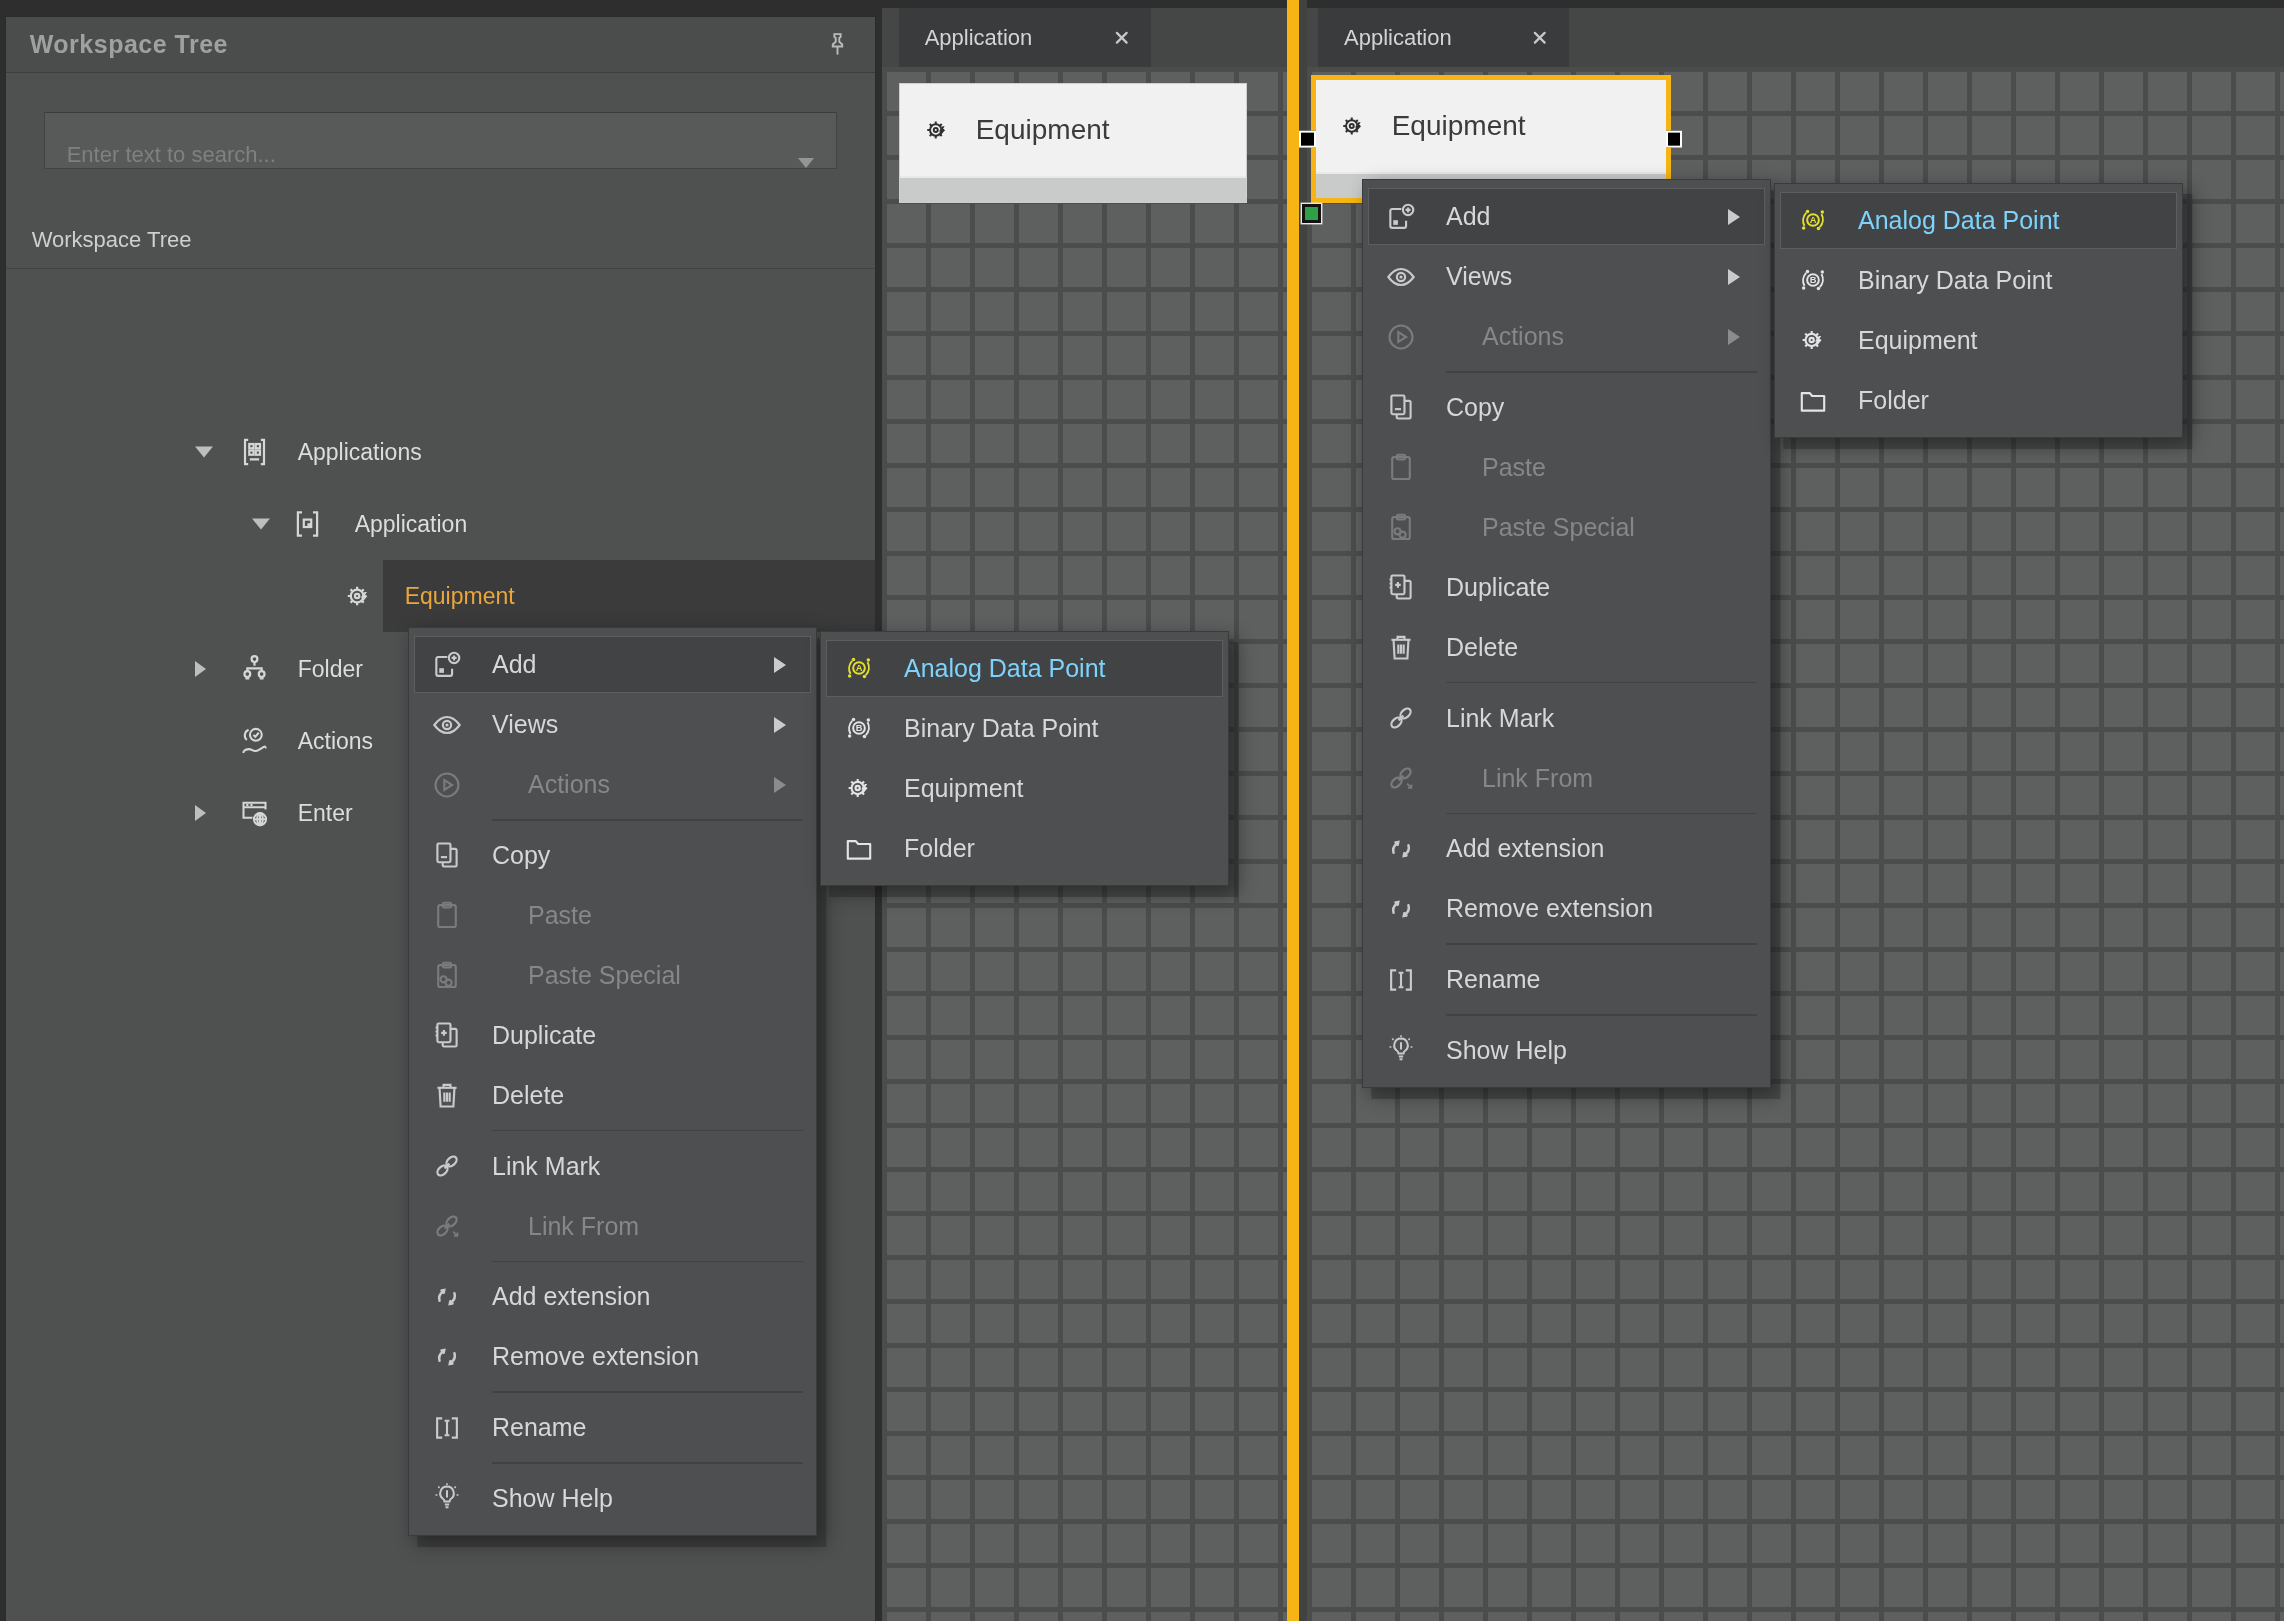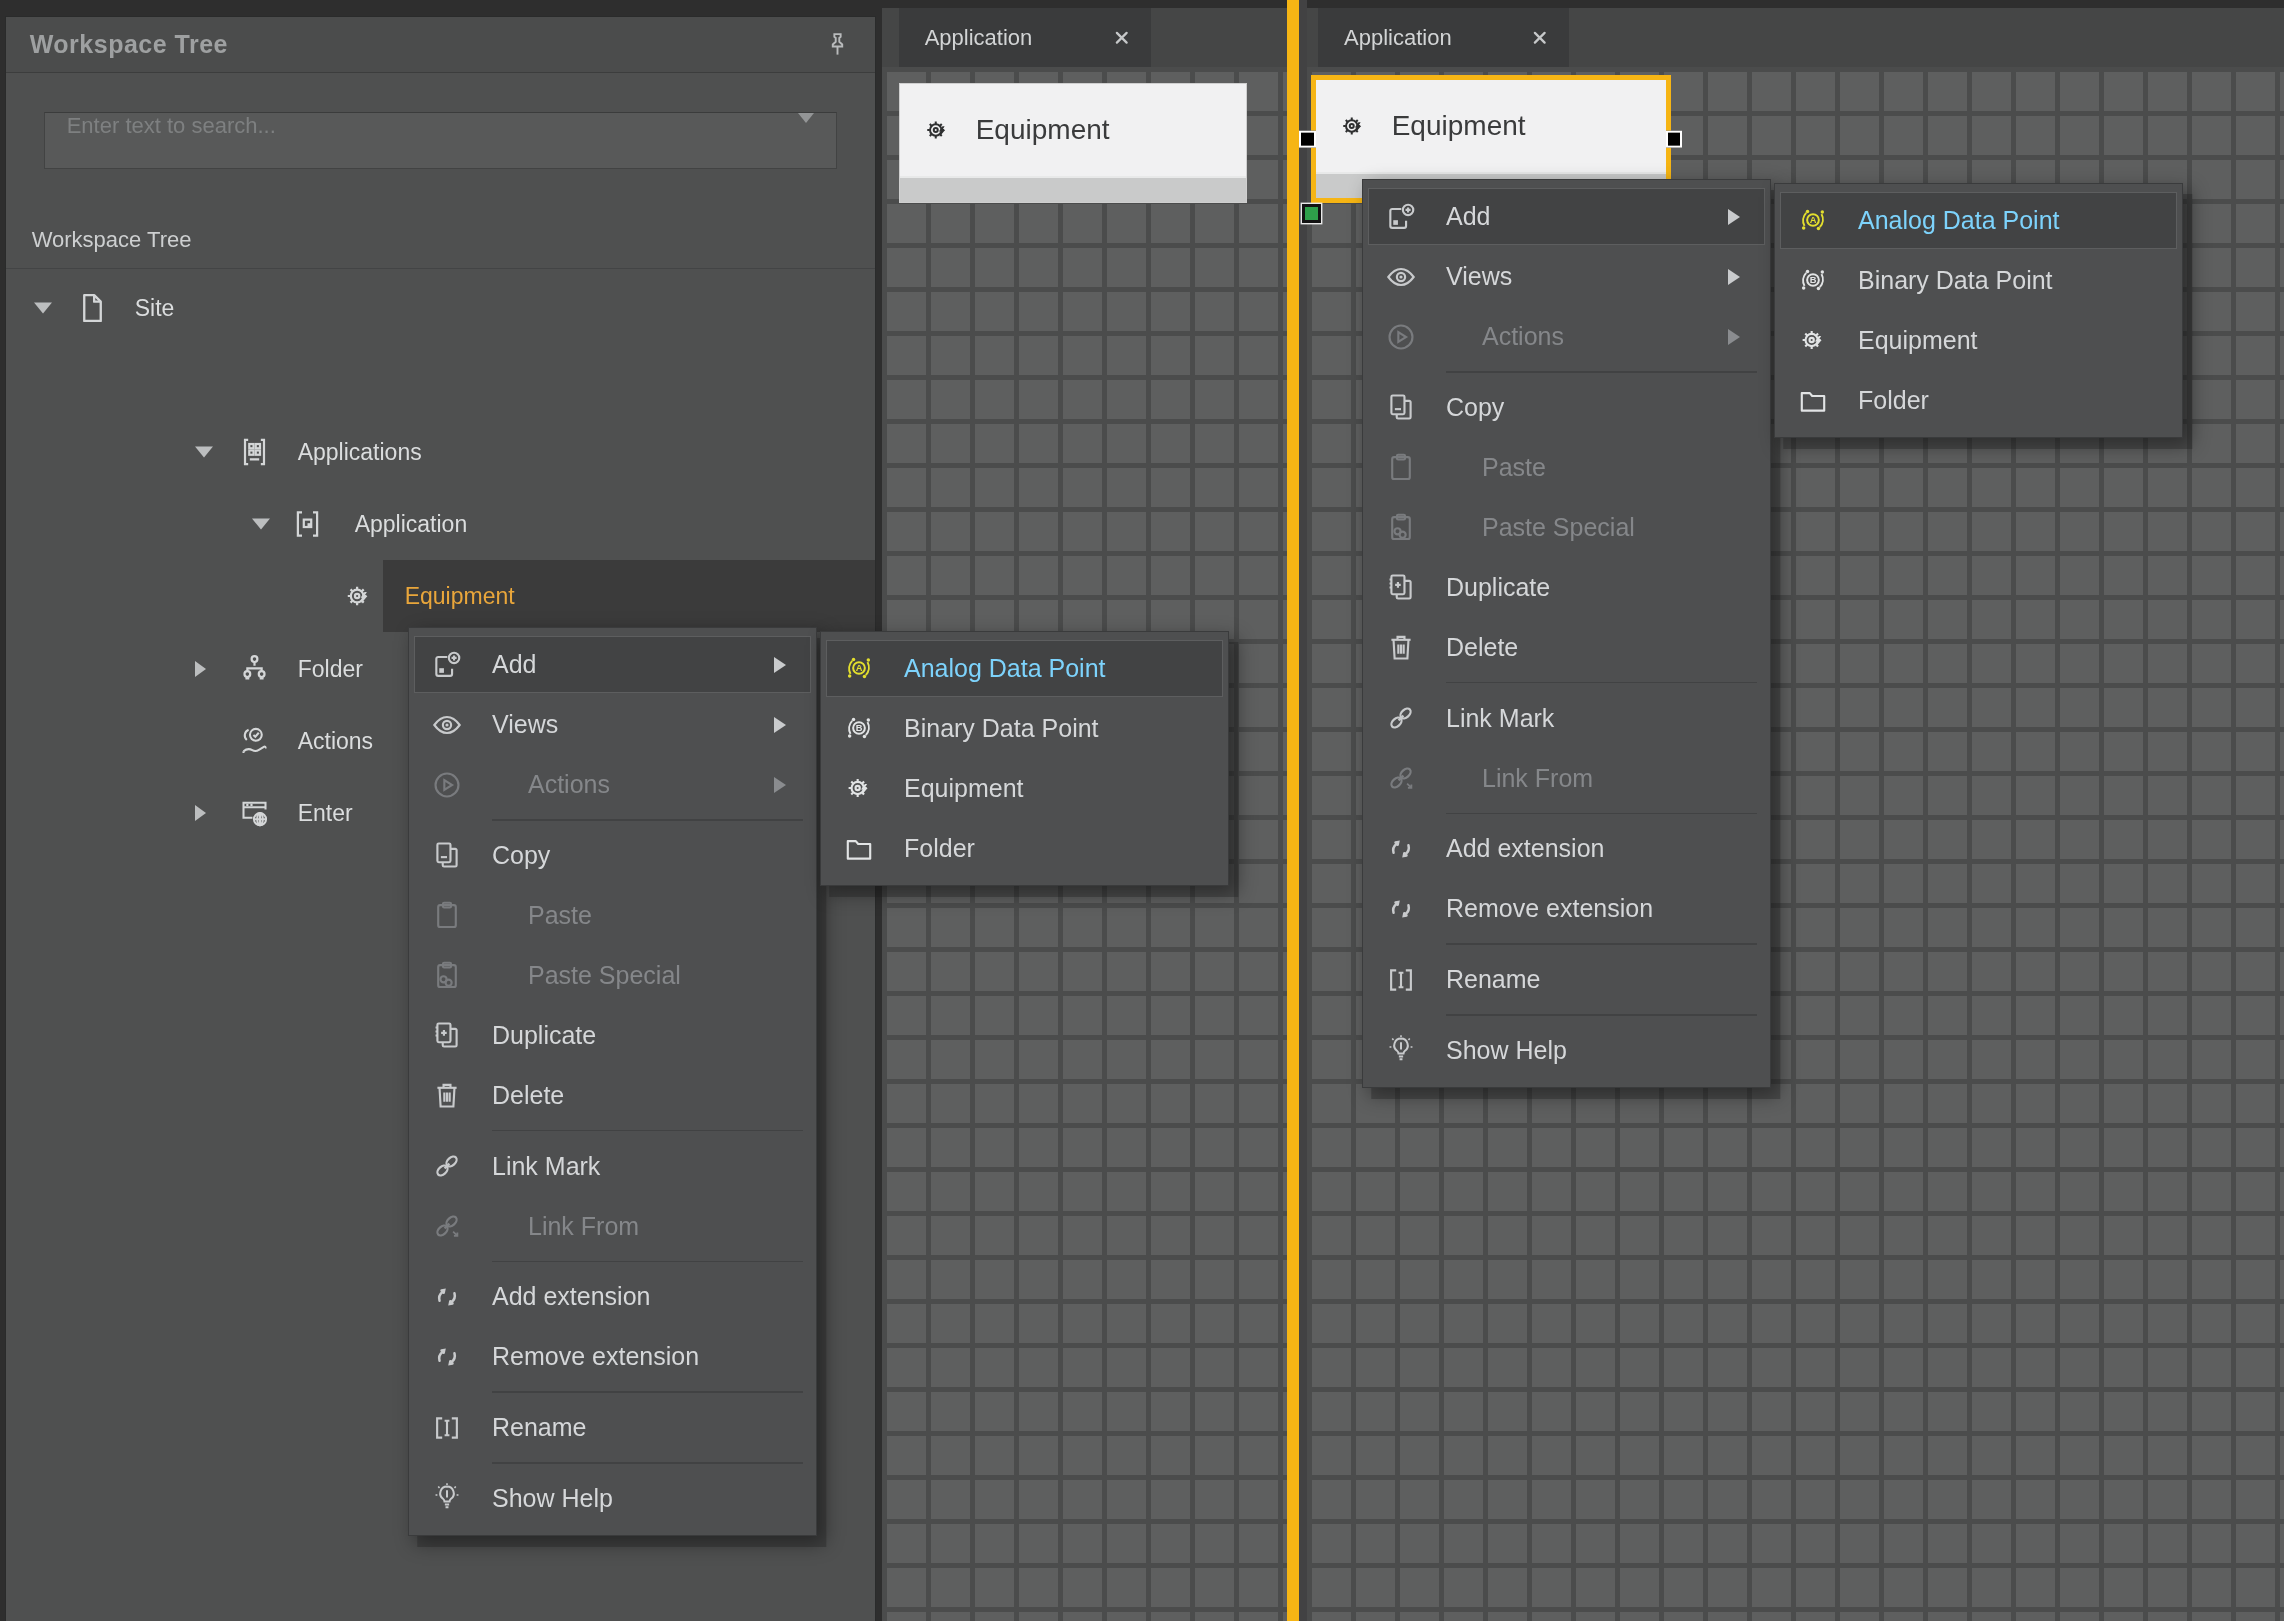--- a/index.html
+++ b/index.html
@@ -21,21 +21,21 @@
     background:#4B4C4C; border-bottom:1.9px solid #3C3D3D;
     display:flex; align-items:center; padding:0 24px;
   }
   .wt-title { font-size:25px; font-weight:bold; color:#9EA0A1; letter-spacing:0.5px; }
   .pin-btn { margin-left:auto; width:27px; height:27px; color:#B9BBBC; }
   .pin-btn svg { width:100%; height:100%; }
 
   .search-box {
     position:absolute; top:95px; left:38px; right:38px; height:57px;
     background:#585959; border:0.9px solid #424343; border-top-color:#3B3C3C;
-    display:flex; align-items:flex-start; padding:0 22px;
+    display:flex; align-items:flex-end; padding:0 22px;
   }
   .search-box input {
     flex:1; background:transparent; border:none; outline:none;
     font-size:22px; color:#D5D6D7; font-family:inherit;
   }
   .search-box input::placeholder { color:#7E8081; opacity:1; }
   .dd-arrow { width:0; height:0; border-left:8.4px solid transparent; border-right:8.4px solid transparent; border-top:10.7px solid #939596; }
 
   .section-label { position:absolute; top:210px; left:26px; font-size:22px; color:#CDCFD0; }
   .tree-sep { position:absolute; top:251px; left:0; right:0; height:1.4px; background:#434445; }
@@ -345,27 +345,20 @@
         </svg></span>
   </div>
   <div class="search-box">
     <input type="text" placeholder="Enter text to search..." style="">
     <span class="dd-arrow"></span>
   </div>
   <div class="section-label">Workspace Tree</div>
   <div class="tree-sep"></div>
 
   <div class="tree">
-    <div class="trow l0" style="top:0">
-      <span class="arrow tri-d"></span>
-      <span class="ticon"><svg viewBox="0 0 70 70" width="33" height="33">
-            <use href="#i-doc"></use>
-          </svg></span>
-      <span class="tlabel">Site</span>
-    </div>
     <div class="trow l2" style="top:144px">
       <span class="arrow tri-d"></span>
       <span class="ticon"><svg viewBox="0 0 70 70" width="33" height="33">
             <use href="#i-apps"></use>
           </svg></span>
       <span class="tlabel">Applications</span>
     </div>
     <div class="trow l3" style="top:216px">
       <span class="arrow tri-d"></span>
       <span class="ticon"><svg viewBox="0 0 70 70" width="33" height="33">

